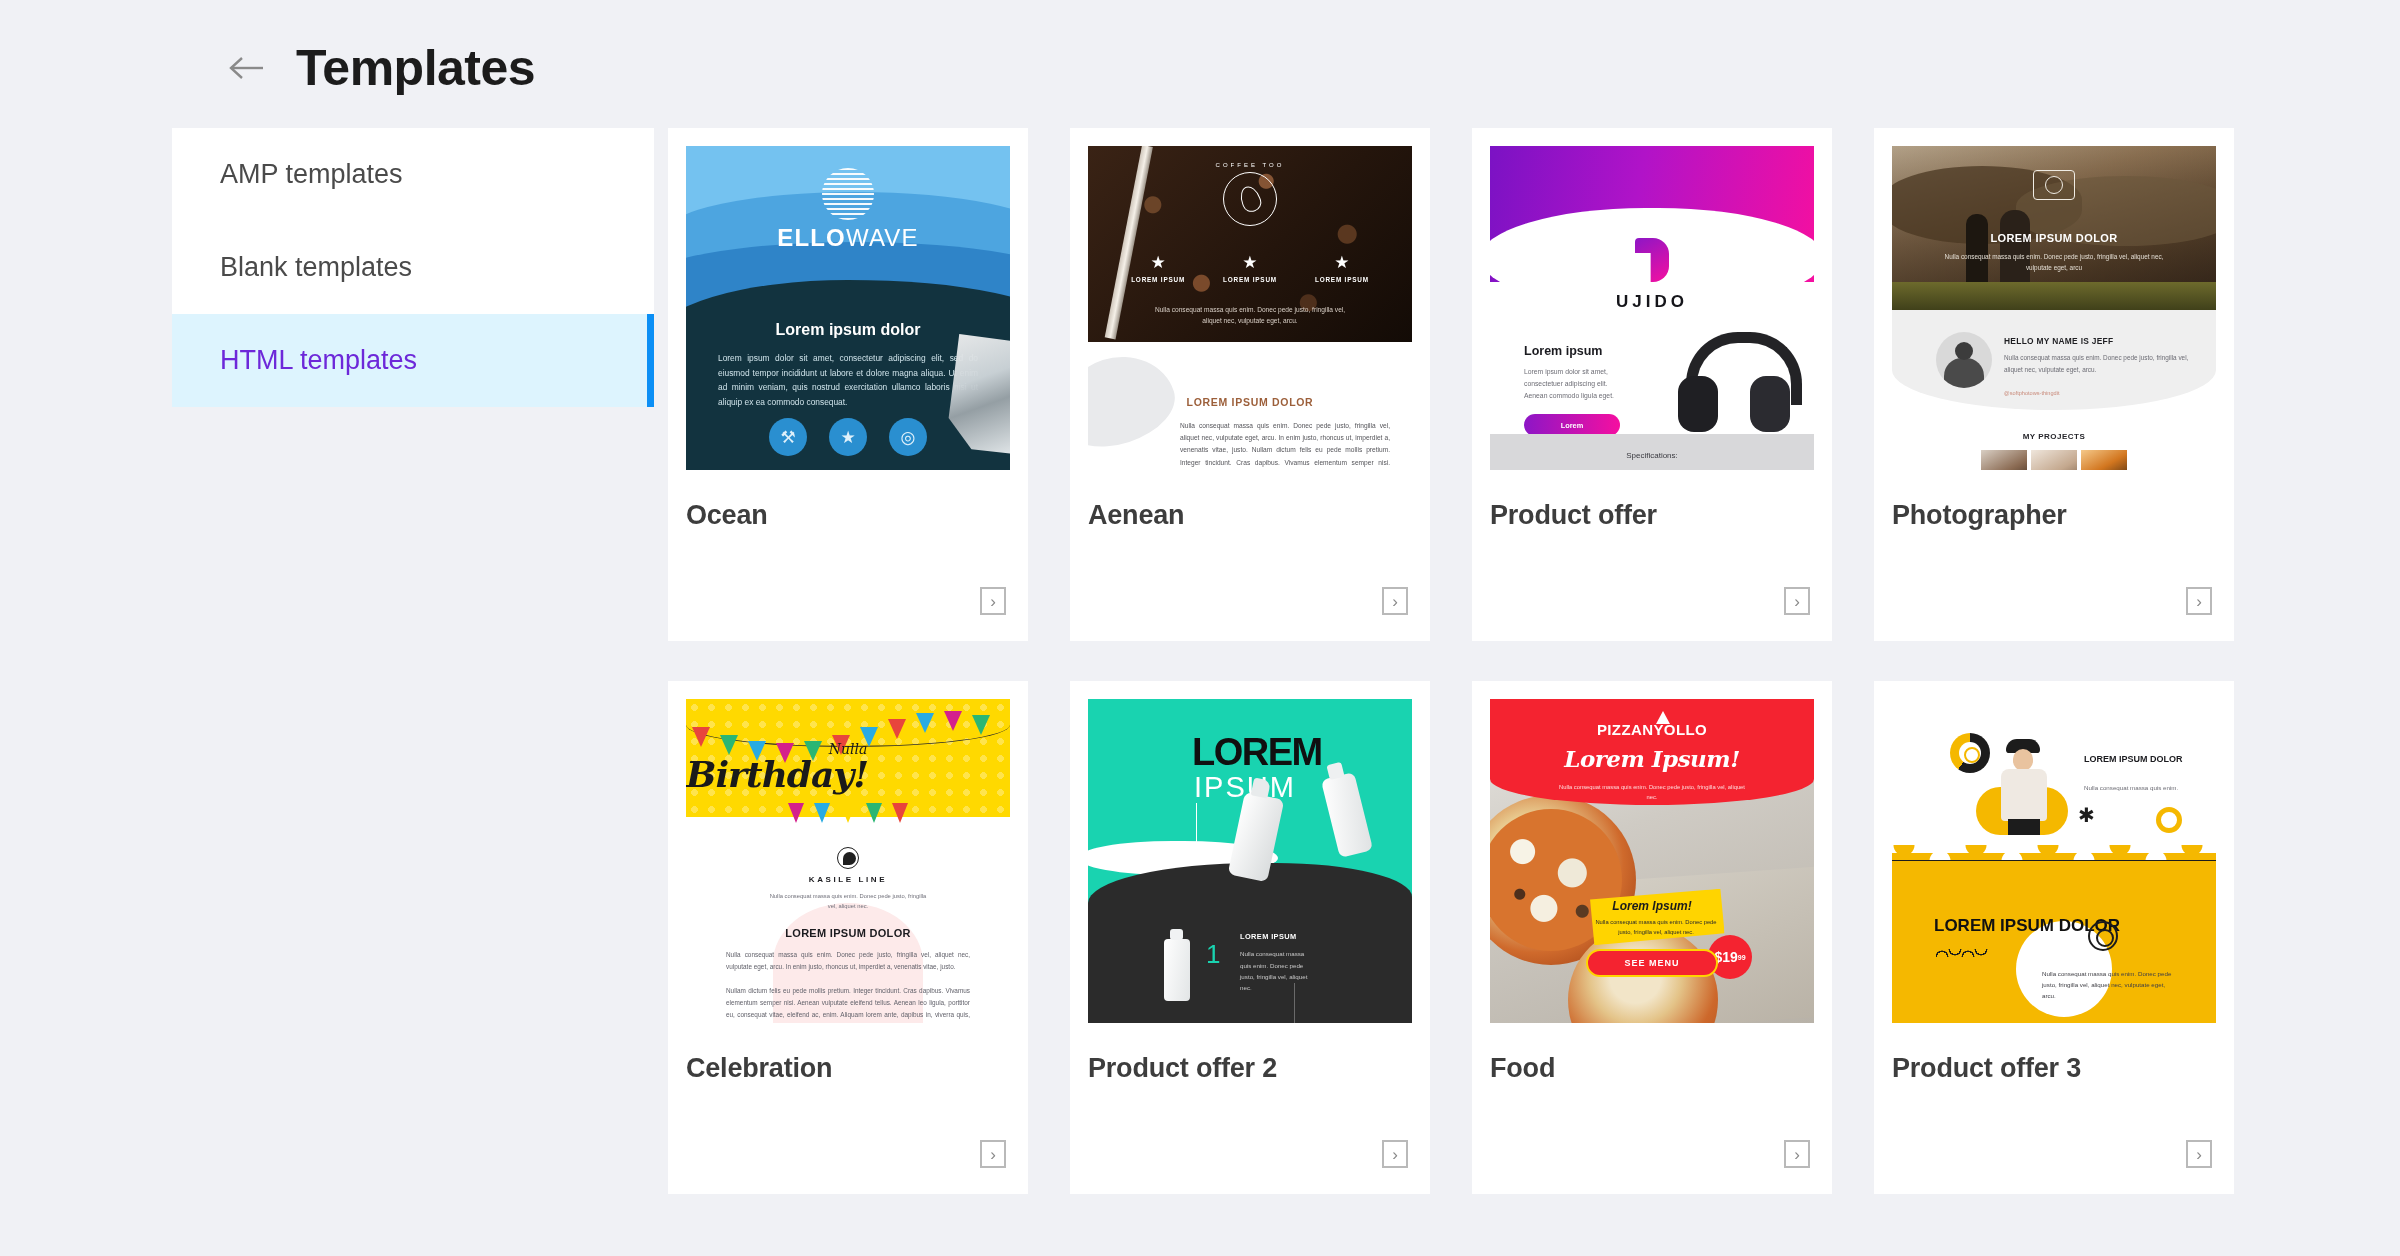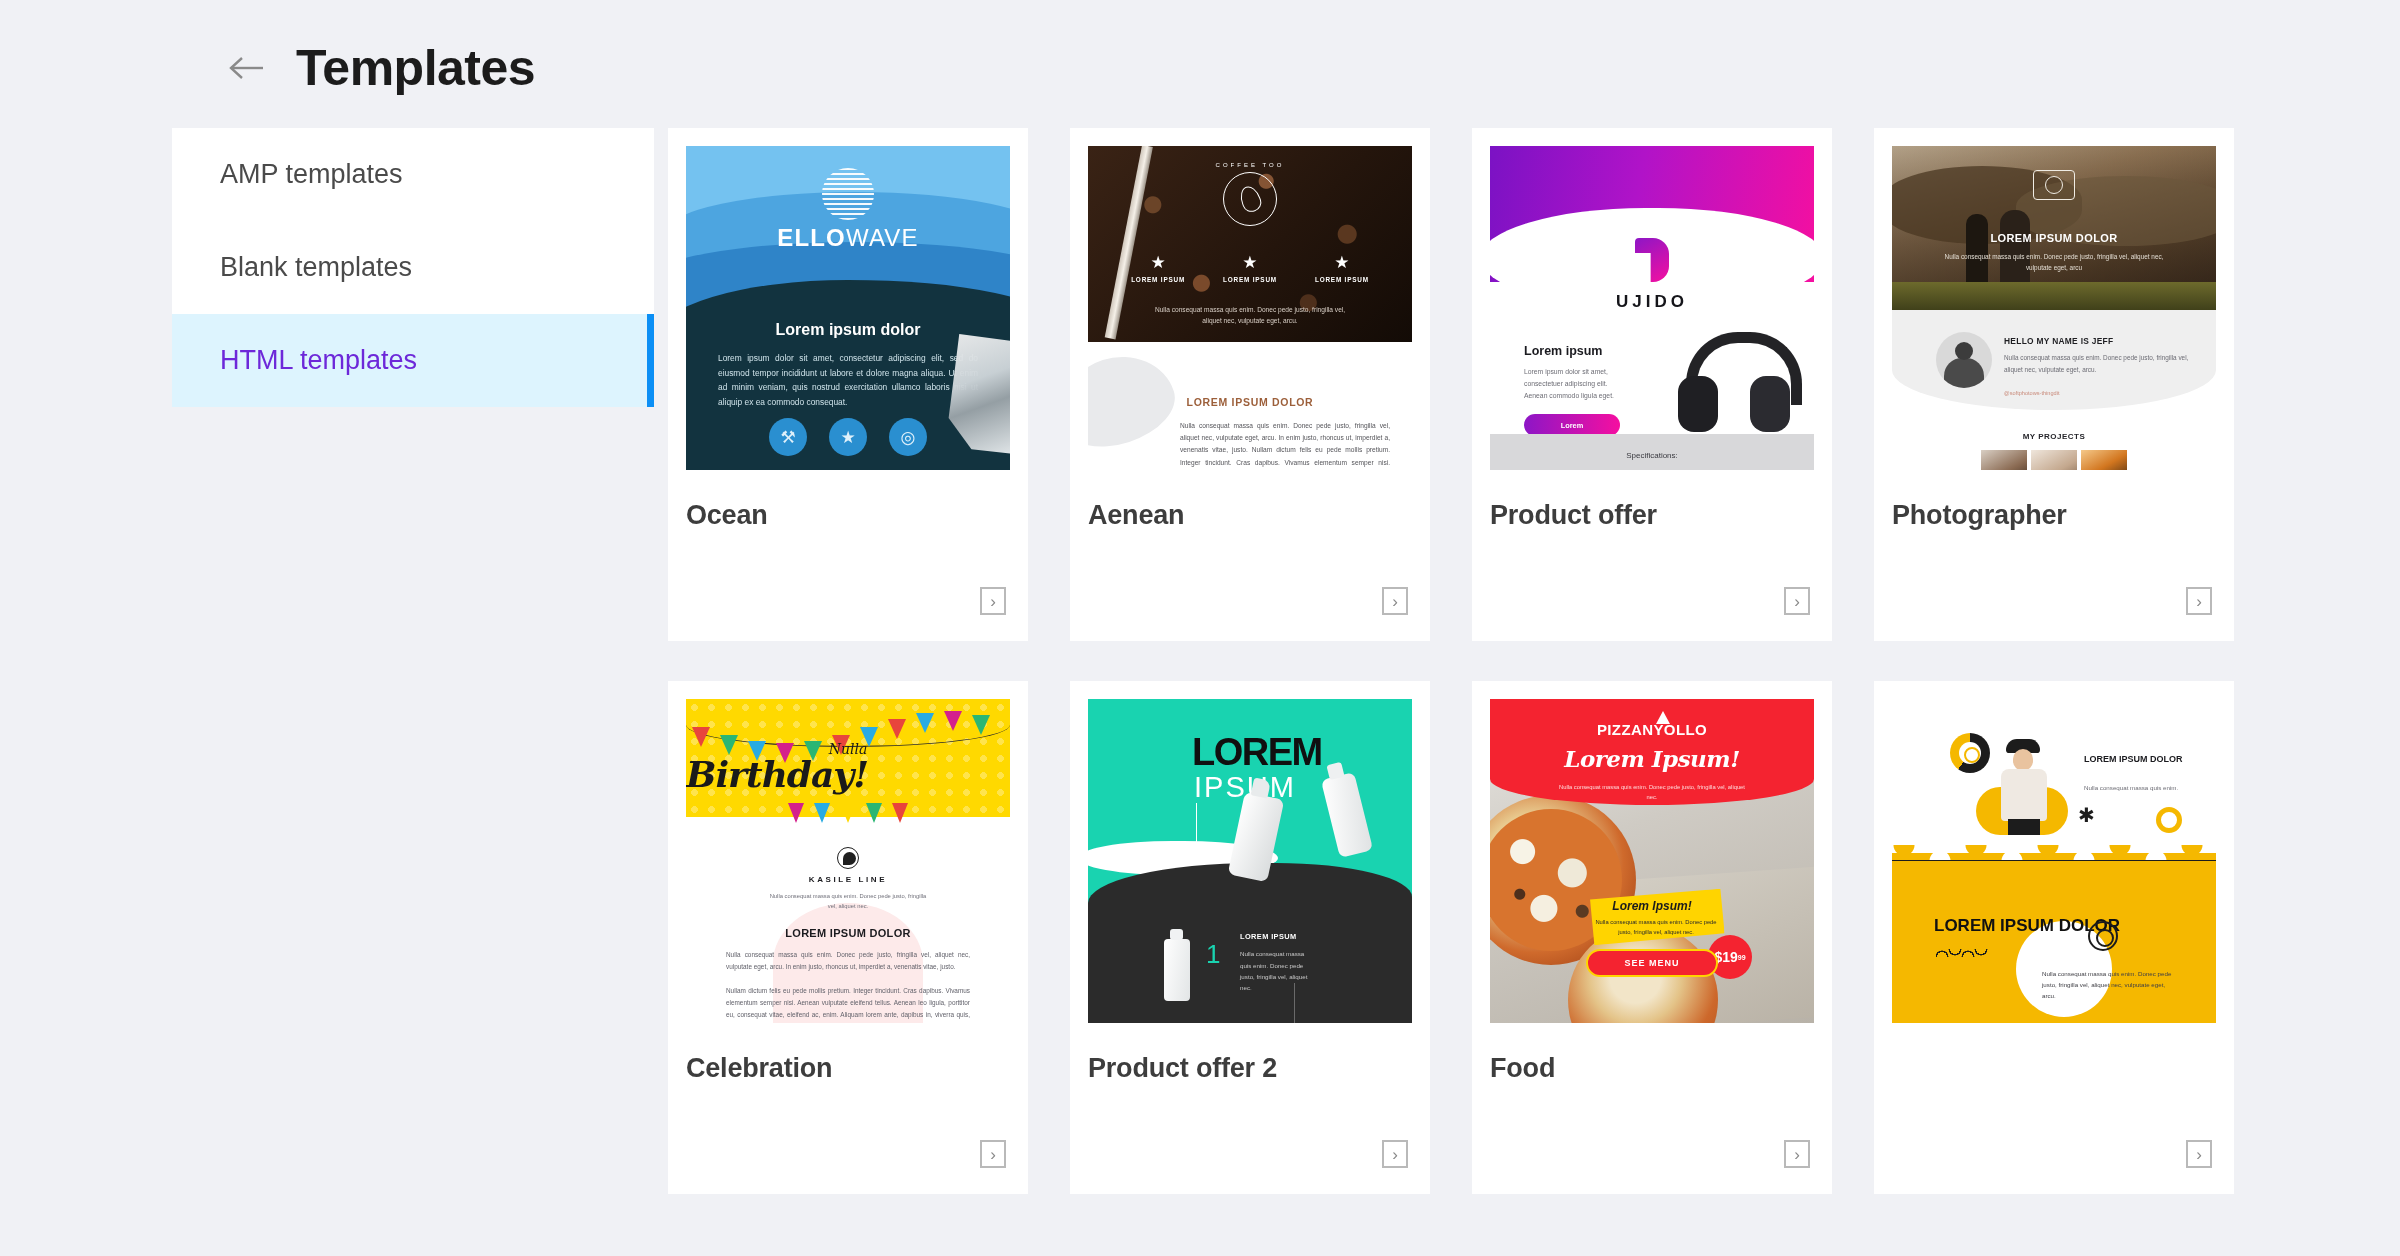--- a/index.html
+++ b/index.html
@@ -678,18 +678,19 @@
               <div class="p3-yellow"></div>
               <div class="p3-wave"></div>
               <div class="p3-circ"></div>
               <div class="p3-h2">LOREM IPSUM DOLOR</div>
               <div class="p3-squig"></div>
               <div class="p3-spiral2"></div>
               <div class="p3-p2">Nulla consequat massa quis enim. Donec pede justo, fringilla vel, aliquet nec, vulputate eget, arcu.</div>
             </div>
           </div>
         </div>
+        <div class="card-title">Product offer 3</div>
         <div class="go-btn">›</div>
       </div>
 
     </div>
   </div>
 </div>
 
 </body></html>

